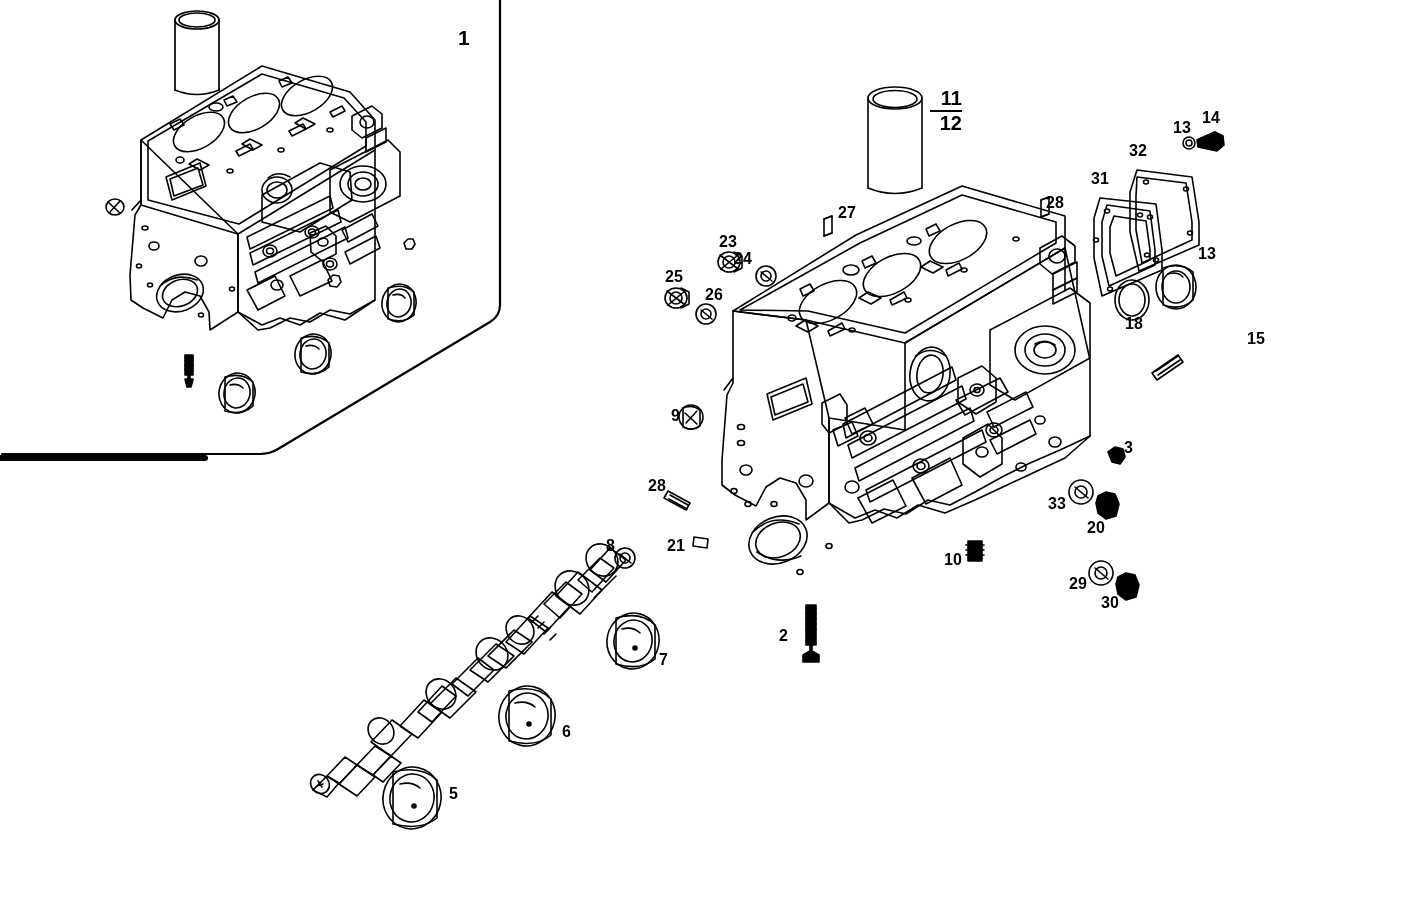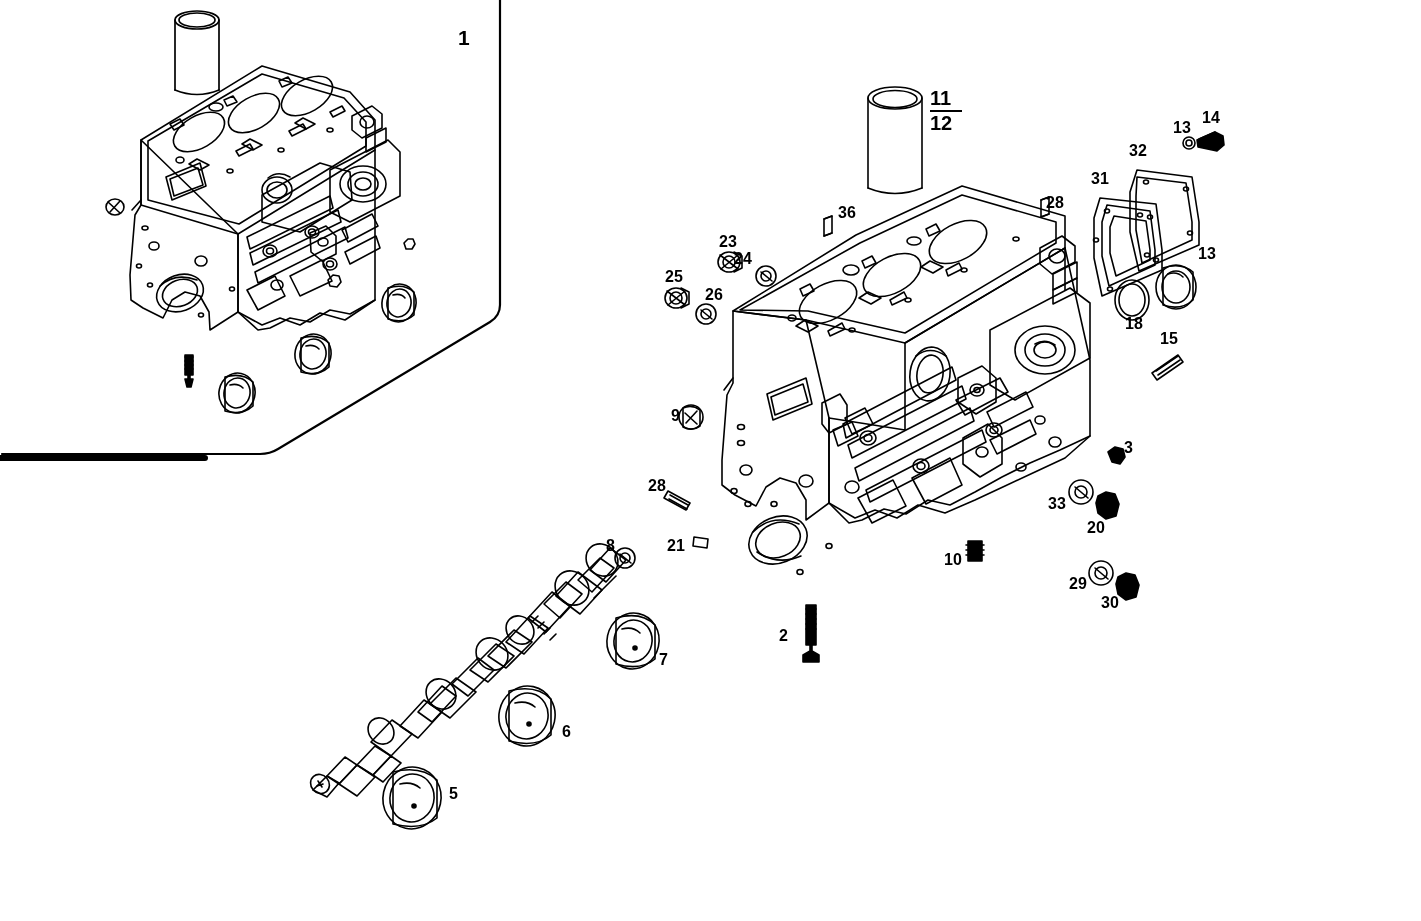--- a/index.html
+++ b/index.html
@@ -2,21 +2,21 @@
 <html><head>
 <meta charset="utf-8">
 <style>
   html,body{margin:0;padding:0;background:#ffffff;}
   body{font-family:"Liberation Sans",sans-serif;}
   #stage{position:relative;width:1421px;height:921px;background:#ffffff;overflow:hidden;}
   #stage svg{position:absolute;left:0;top:0;}
   .lbl{position:absolute;font-family:"Liberation Sans",sans-serif;font-weight:bold;color:#000;
        font-size:16px;line-height:1;white-space:nowrap;}
   .lbl.big{font-size:21px;}
-  .frac{position:absolute;text-align:left;font-weight:bold;font-size:20px;line-height:1.05;color:#000;}
+  .frac{position:absolute;text-align:right;font-weight:bold;font-size:20px;line-height:1.05;color:#000;}
   .frac .bar{display:block;border-top:2px solid #000;margin:1px 0 1px 0;width:100%;}
 </style>
 </head>
 <body>
 
 <div id="stage">
 
   <svg width="1421" height="921" viewBox="0 0 1421 921">
     <g fill="none" stroke="#000" stroke-width="1.6" stroke-linejoin="round" stroke-linecap="round">
 
@@ -456,31 +456,31 @@
     <span class="lbl" style="left:779px;top:628px">2</span>
     <span class="lbl" style="left:1124px;top:440px">3</span>
     <span class="lbl" style="left:449px;top:786px">5</span>
     <span class="lbl" style="left:562px;top:724px">6</span>
     <span class="lbl" style="left:659px;top:652px">7</span>
     <span class="lbl" style="left:606px;top:538px">8</span>
     <span class="lbl" style="left:671px;top:408px">9</span>
     <span class="lbl" style="left:944px;top:552px">10</span>
     <span class="lbl" style="left:1173px;top:120px">13</span>
     <span class="lbl" style="left:1202px;top:110px">14</span>
-    <span class="lbl" style="left:1160px;top:331px">15</span>
+    <span class="lbl" style="left:1247px;top:331px">15</span>
     <span class="lbl" style="left:1198px;top:246px">13</span>
     <span class="lbl" style="left:1125px;top:316px">18</span>
     <span class="lbl" style="left:1087px;top:520px">20</span>
     <span class="lbl" style="left:667px;top:538px">21</span>
     <span class="lbl" style="left:648px;top:478px">28</span>
     <span class="lbl" style="left:719px;top:234px">23</span>
     <span class="lbl" style="left:734px;top:251px">24</span>
     <span class="lbl" style="left:665px;top:269px">25</span>
     <span class="lbl" style="left:705px;top:287px">26</span>
-    <span class="lbl" style="left:838px;top:205px">36</span>
+    <span class="lbl" style="left:838px;top:205px">27</span>
     <span class="lbl" style="left:1046px;top:195px">28</span>
     <span class="lbl" style="left:1069px;top:576px">29</span>
     <span class="lbl" style="left:1101px;top:595px">30</span>
     <span class="lbl" style="left:1091px;top:171px">31</span>
     <span class="lbl" style="left:1129px;top:143px">32</span>
     <span class="lbl" style="left:1048px;top:496px">33</span>
   </div>
 
   <div class="frac" style="left:930px;top:88px;width:32px">
     <span>11</span>

